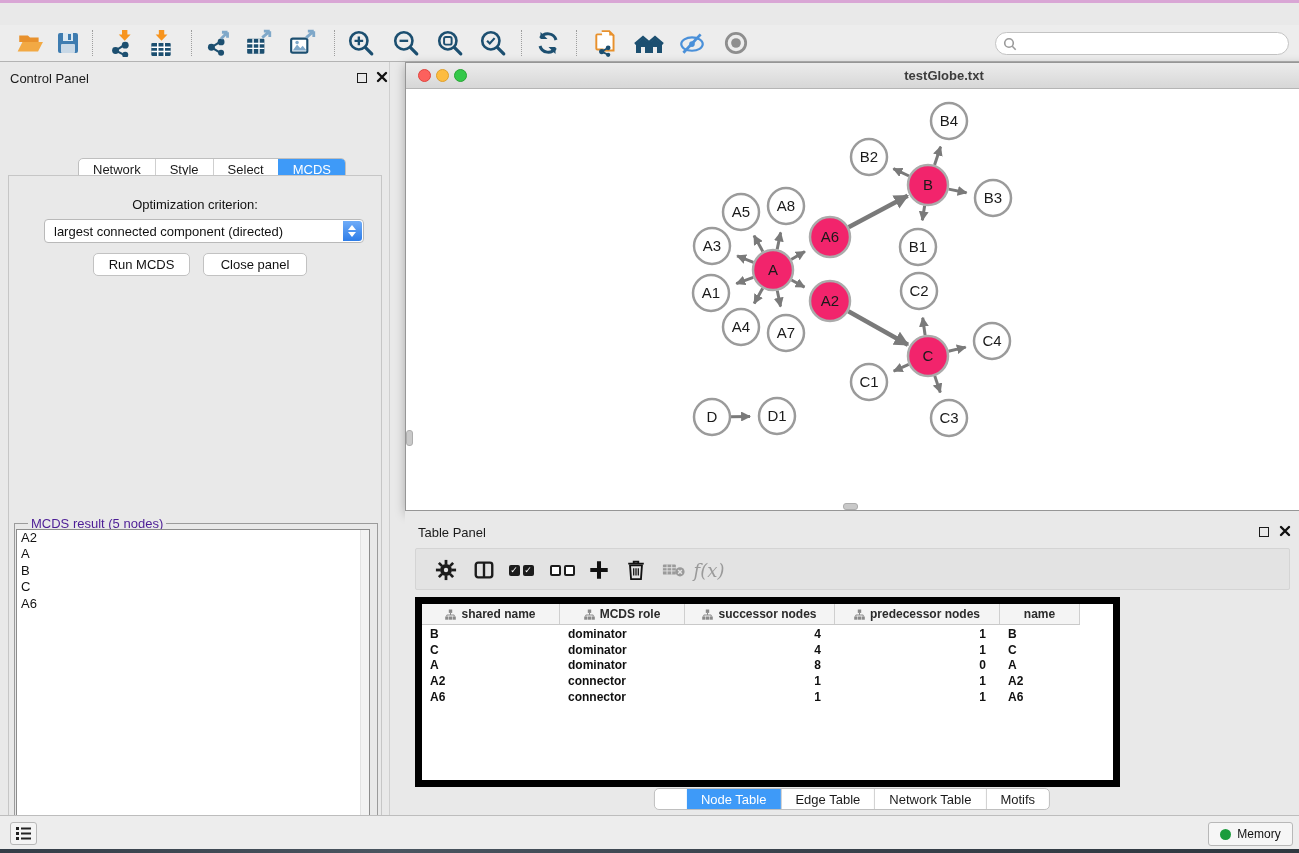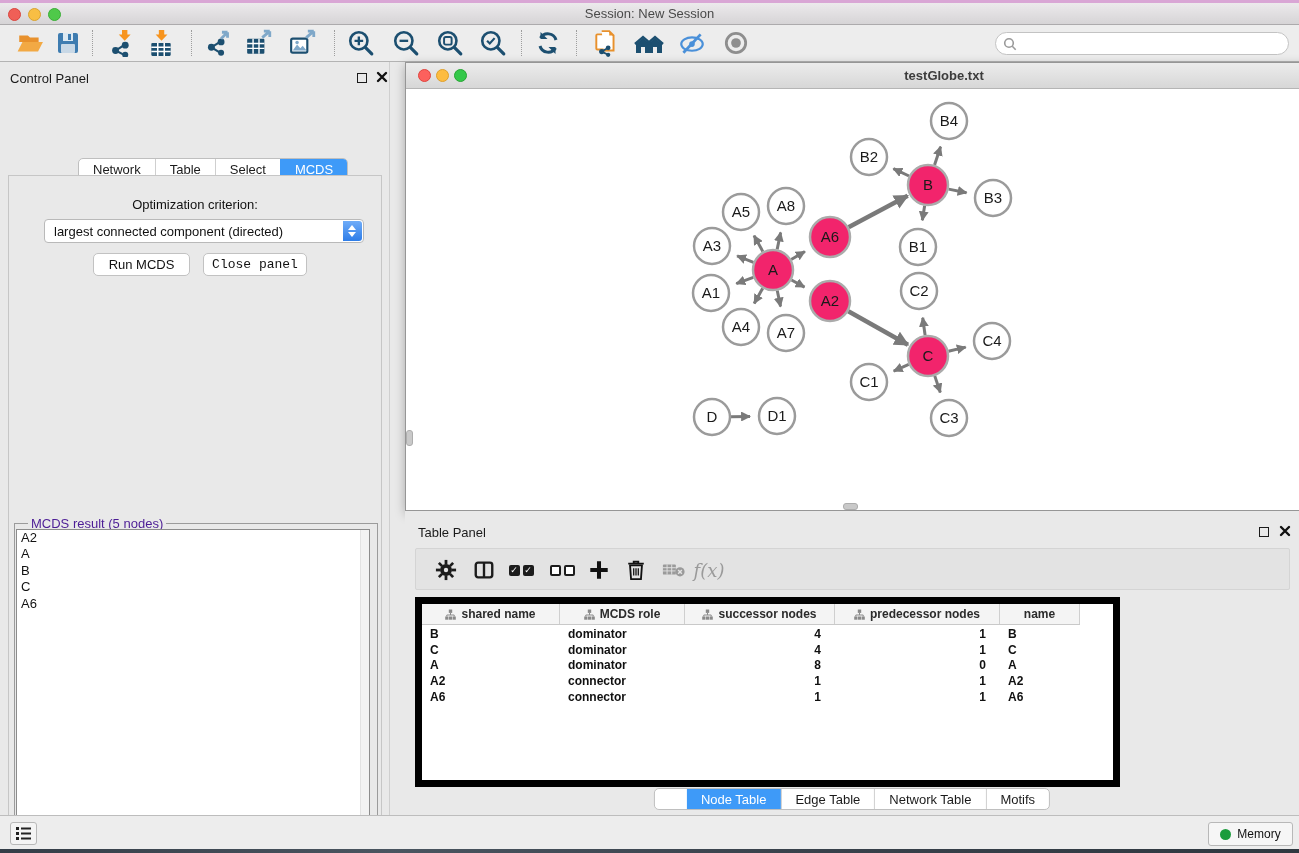--- a/index.html
+++ b/index.html
@@ -61,21 +61,21 @@
   #criterion-select .spin { position:absolute; right:1px; top:1px; bottom:1px; width:19px;
     border-radius:0 3px 3px 0; background:linear-gradient(#6FACF8,#2E7DE8); }
   .spin .up, .spin .dn { position:absolute; left:5px; width:0; height:0; border-left:4.5px solid transparent; border-right:4.5px solid transparent; }
   .spin .up { top:4px; border-bottom:5px solid #fff; }
   .spin .dn { bottom:4px; border-top:5px solid #fff; }
 
   .mac-btn { position:absolute; height:23px; background:#fff; border:1px solid #C2C2C2;
     border-radius:5px; font-size:13px; color:#111; display:flex; align-items:center;
     justify-content:center; }
   #run-mcds { left:84px; top:77px; width:97px; }
-  #close-panel { left:194px; top:77px; width:104px;font-family:Liberation Mono, monospace; }
+  #close-panel { left:194px; top:77px; width:104px; }
 
   #mcds-fieldset { position:absolute; left:5px; top:340px; width:364px; height:349px;
     border:1px solid #9B9B9B; }
   #mcds-fieldset legend { font-size:13px; color:#4c1d95; margin-left:13px; padding:0 3px; }
   #mcds-list { position:absolute; left:1px; right:7px; top:-2px; bottom:3px;
     background:#fff; border:1px solid #8C8C8C; overflow:hidden; }
   #mcds-list .track { position:absolute; right:0; top:0; bottom:0; width:9px;
     background:#F2F2F2; border-left:1px solid #E2E2E2; }
   .mcds-item { font-size:13px; color:#111; line-height:16.4px; padding-left:4px; }
 
@@ -134,26 +134,20 @@
     background:#F6F6F6; border:1px solid #B8B8B8; border-radius:3px; display:flex;
     align-items:center; justify-content:center; gap:6px; font-size:12px; color:#111; }
   #memory-dot { width:11px; height:11px; border-radius:50%; background:#1B9C3C; }
 </style>
 </head>
 <body>
 
 <div id="screen">
   <div id="desktop-top"></div>
 
-  <div id="titlebar">
-    <span class="tl tl1"></span>
-    <span class="tl tl2"></span>
-    <span class="tl tl3"></span>
-    <div class="title">Session: New Session</div>
-  </div>
 
   <div id="toolbar">
     <div class="tb-btn" style="left:13px">
       <svg width="28" height="28" viewBox="0 0 26 26">
         <path d="M3 6h8l2 2h8v4H3z" fill="#E8912D"></path>
         <path d="M1.5 21l4.5-9h19l-4.5 9z" fill="#F2A944"></path>
       </svg>
     </div>
     <div class="tb-btn" style="left:51px">
       <svg width="26" height="26" viewBox="0 0 26 26">
@@ -299,21 +293,21 @@
   </div>
 
   <div id="control-panel">
     <div class="panel-title">Control Panel</div>
     <span class="panel-float"></span>
     <svg class="panel-close" viewBox="0 0 12 12">
       <path d="M2 2l8 8M10 2l-8 8" stroke="#111" stroke-width="2.4" stroke-linecap="round"></path>
     </svg>
     <div class="seg-tabs" id="cp-tabs">
         <span class="seg-tab">Network</span>
-        <span class="seg-tab">Table</span>
+        <span class="seg-tab">Style</span>
         <span class="seg-tab">Select</span>
         <span class="seg-tab active">MCDS</span>
       </div>
     <div id="cp-content">
       <div id="criterion-select">
         <span class="val">largest connected component (directed)</span>
         <span class="spin">
             <span class="up"></span>
             <span class="dn"></span>
           </span>

